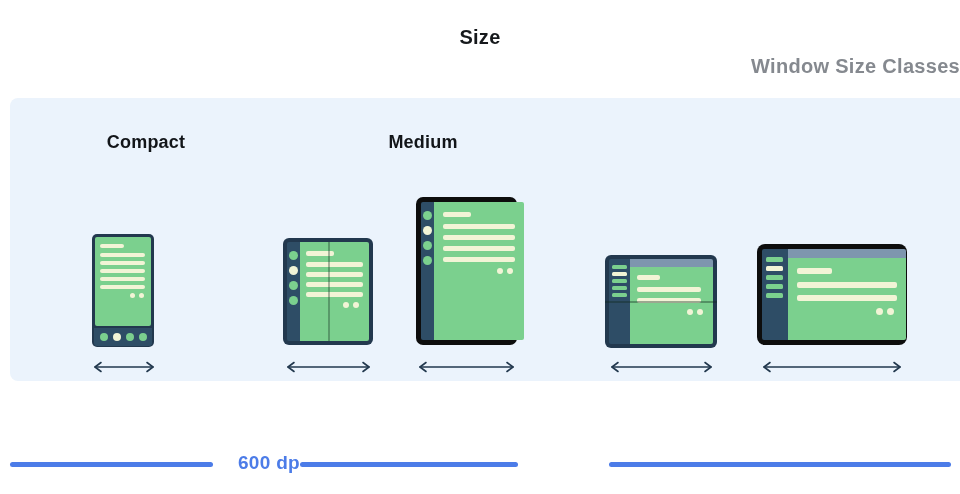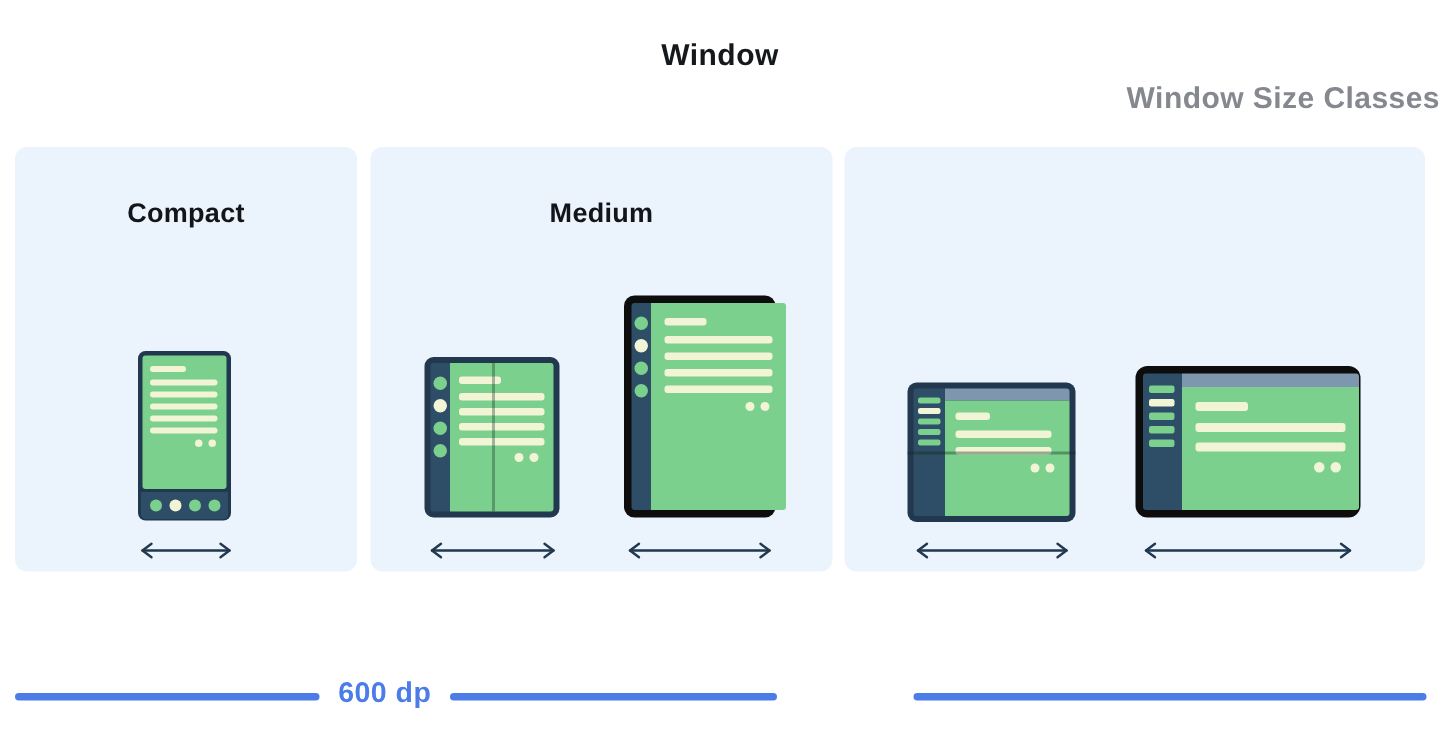--- a/index.html
+++ b/index.html
@@ -8,21 +8,21 @@
     font-family:"Liberation Sans", sans-serif; overflow:hidden;
   }
 
   
   .title    { position:absolute; top:26px; left:0; width:100%; text-align:center;
               font-size:20px; font-weight:700; color:#16191c; letter-spacing:.3px; }
   .subtitle { position:absolute; top:55px; left:0; width:100%; text-align:right;
               font-size:20px; font-weight:700; color:#85898f; letter-spacing:.3px; }
 
   
-  .panel { position:absolute; top:98px; height:283px; background:#ebf3fc; border-radius:8px; }
+  .panel { position:absolute; top:98px; height:283px; background:#ebf3fc; border-radius:8px;padding-left:44px; }
   .panel.compact  { left:10px;  width:228px; }
   .panel.medium   { left:247px; width:308px; }
   .panel.expanded { left:563px; width:387px; }
   .panel-label { position:absolute; top:34px; left:0; width:100%; text-align:center;
                  font-size:18px; font-weight:700; color:#121519; letter-spacing:.2px; }
 
   
   .device { position:absolute; box-sizing:border-box; }
   .device * { box-sizing:border-box; }
   .line { background:#f2f4d6; border-radius:2px; }
@@ -105,29 +105,29 @@
   .arrow { position:absolute; top:261px; height:16px; }
   .arrow svg { display:block; }
 
   
   .ruler-seg { position:absolute; top:462px; height:5px; background:#4c7ce8; border-radius:2.5px; }
   .seg1 { left:10px;  width:203px; }
   .seg2 { left:300px; width:218px; }
   .seg3 { left:609px; width:342px; }
   .ruler-label { position:absolute; top:452px; font-size:19px; font-weight:700; color:#4c7ce8;
                  text-align:center; letter-spacing:.3px; }
-  .l600 { left:213px; width:87px; }
+  .l600 { left:213px; width:87px;text-align:right; }
   .l840 { left:518px; width:91px; }
 </style>
 </head>
 <body>
 
 <div class="stage">
 
-  <div class="title">Window</div>
+  <div class="title">Size</div>
   <div class="subtitle">Window Size Classes</div>
 
   <div class="panel compact">
     <div class="panel-label">Compact</div>
 
     <div class="device phone">
       <div class="phone-screen">
         <div class="line short"></div>
         <div class="line long"></div>
         <div class="line long"></div>

